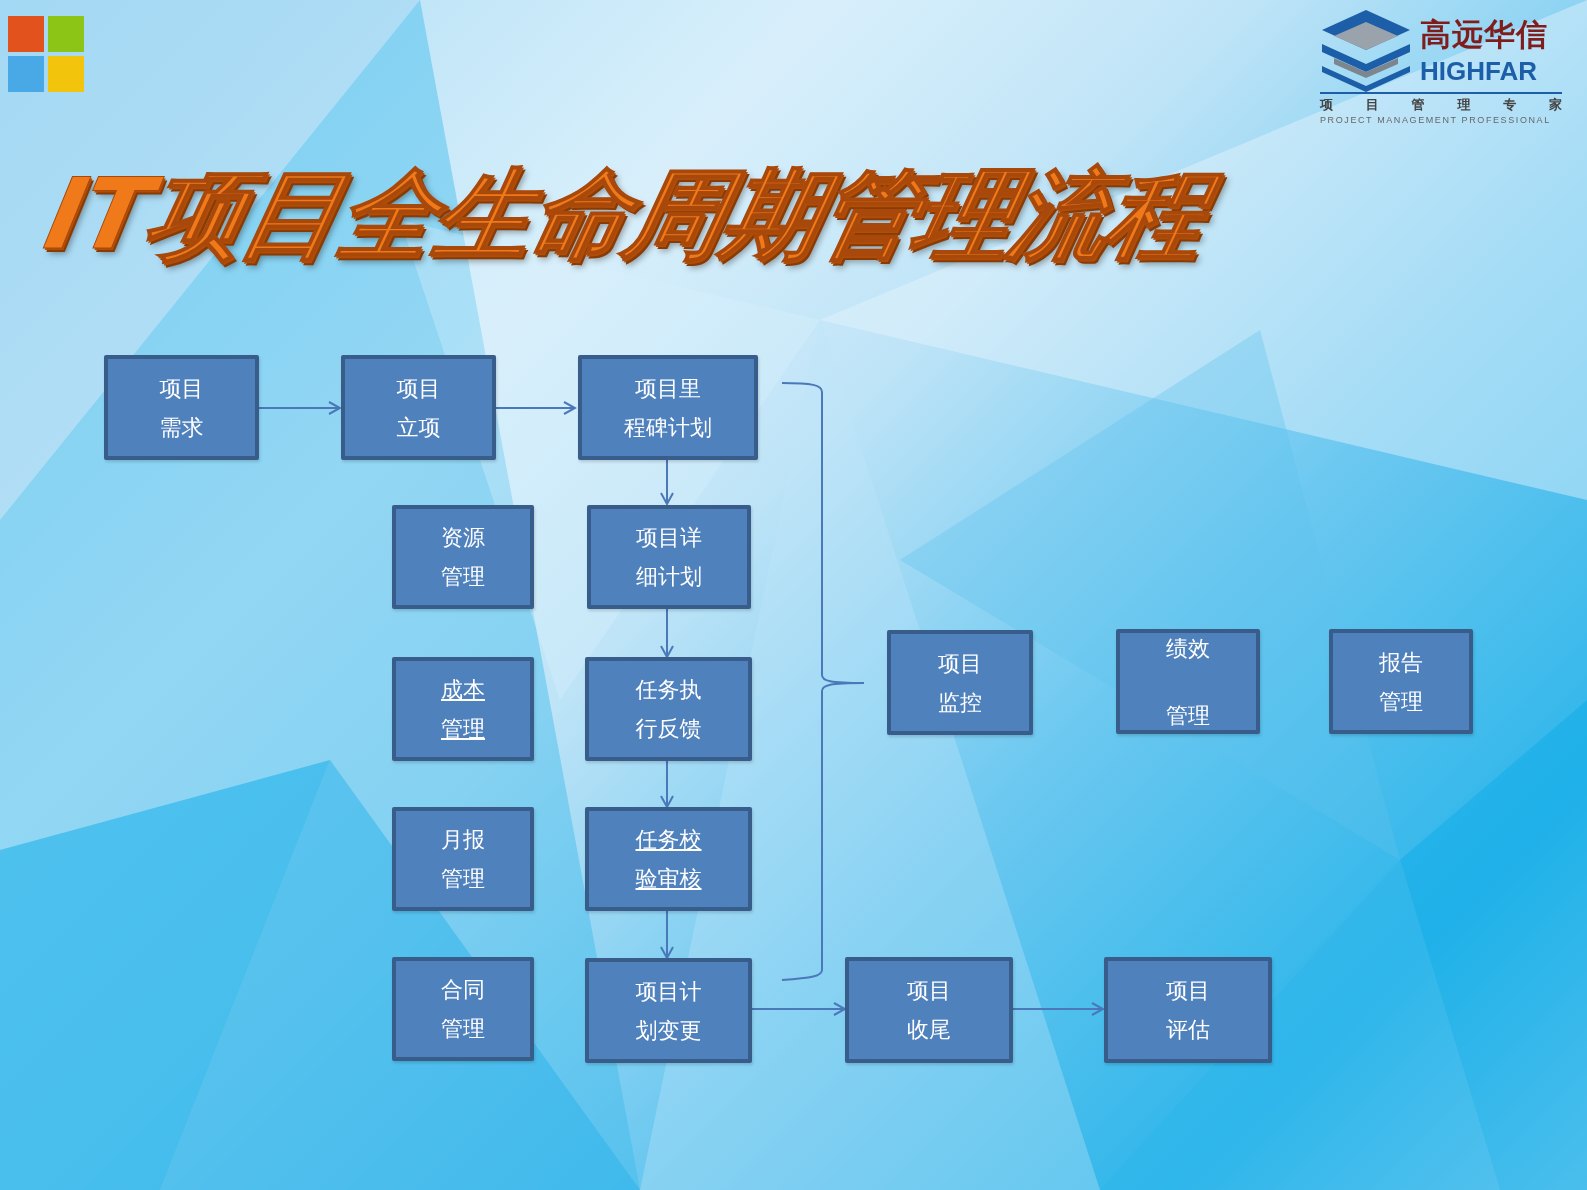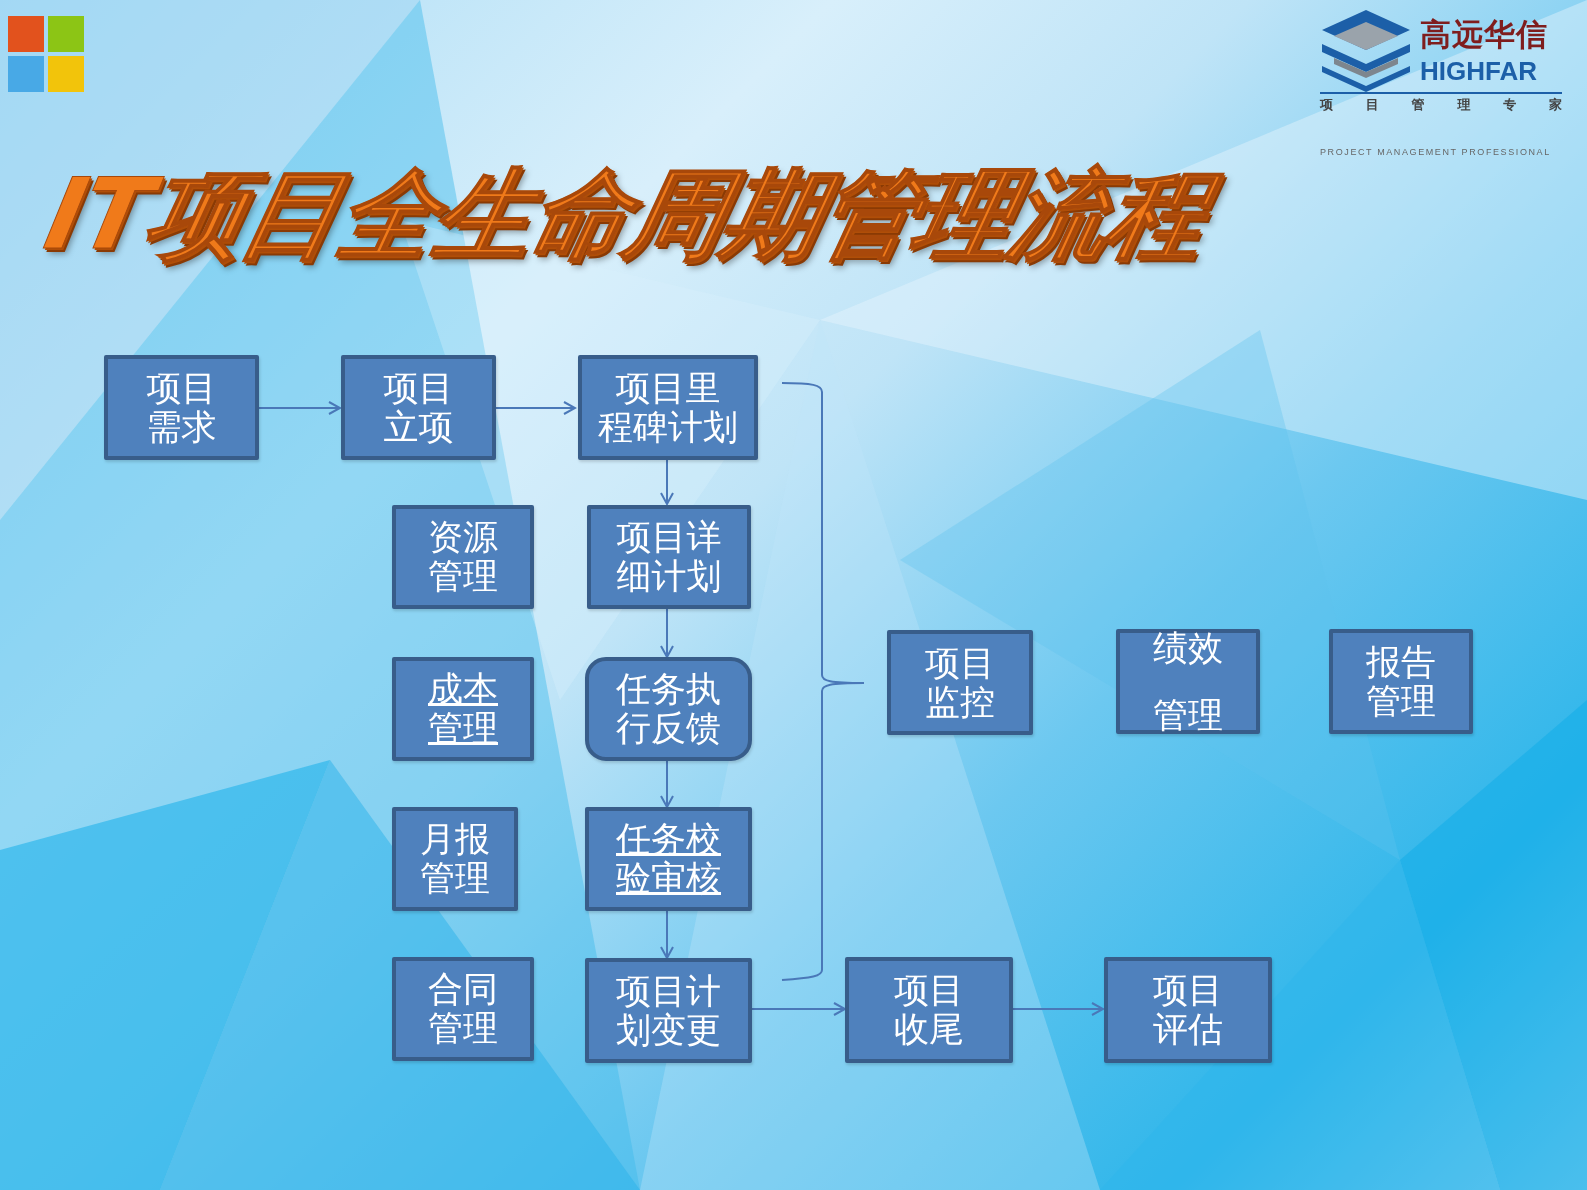--- a/index.html
+++ b/index.html
@@ -11,32 +11,32 @@
   .bg-poly { position:absolute; inset:0; pointer-events:none; }
   .ms-logo { position:absolute; left:8px; top:16px; display:flex; align-items:center; }
   .ms-grid { display:grid; grid-template-columns:36px 36px; grid-template-rows:36px 36px; gap:4px; }
   .ms-grid span { display:block; }
   .ms-text { margin-left:22px; font-family:"Liberation Sans", sans-serif; font-weight:bold; font-size:64px; color:#111; letter-spacing:-1px; }
   .hf-logo { position:absolute; left:1318px; top:4px; width:246px; height:124px; }
   .hf-cn { position:absolute; left:102px; top:10px; font-size:31px; font-weight:bold; color:#7f1d1d; letter-spacing:1px; font-family:"DejaVu Sans", sans-serif;}
   .hf-en { position:absolute; left:102px; top:52px; font-size:26px; font-weight:bold; color:#1c5fa8; font-family:"Liberation Sans", sans-serif;}
   .hf-line { position:absolute; left:2px; top:88px; width:242px; height:2px; background:#1c5fa8; }
   .hf-tag { position:absolute; left:2px; top:92px; width:242px; display:flex; justify-content:space-between; font-size:13px; font-weight:bold; color:#444; }
-  .hf-sub { position:absolute; left:2px; top:111px; width:242px; font-size:9px; color:#666; letter-spacing:1.6px; font-family:"Liberation Sans", sans-serif; white-space:nowrap;margin-top:32px;}
+  .hf-sub { position:absolute; left:2px; top:111px; width:242px; font-size:9px; color:#666; letter-spacing:1.6px; font-family:"Liberation Sans", sans-serif; white-space:nowrap;}
   .title {
     position:absolute; left:48px; top:150px; font-size:98px; font-weight:bold; font-style:italic;
     color:#f07a1a; letter-spacing:-2px;
     transform: skewX(-12deg);
     text-shadow: 2px 2px 0 #b04e08, 4px 4px 0 #8a3a04, 6px 6px 6px rgba(0,0,0,0.35);
     -webkit-text-stroke: 1px #a8480a;
     white-space:nowrap;
   }
   .box {
     position:absolute; box-sizing:border-box; background:#4f81bd; border:4px solid #385d8a;
-    border-radius:2px; color:#fff; font-size:35px; line-height:39px; text-align:center;
+    border-radius:2px; color:#fff; font-size:22px; line-height:39px; text-align:center;
     display:flex; flex-direction:column; justify-content:center; align-items:center;
     box-shadow: 1px 2px 3px rgba(0,0,0,0.15);
   }
   .box span { display:block; }
   svg.conn { position:absolute; left:0; top:0; pointer-events:none; }
 </style>
 </head>
 <body>
 
 <svg class="bg-poly" width="1587" height="1190" viewBox="0 0 1587 1190">
@@ -124,26 +124,26 @@
 </div>
 <div class="box" style="left:587px;top:505px;width:164px;height:104px;">
   <span>项目详</span>
   <span>细计划</span>
 </div>
 
 <div class="box" style="left:392px;top:657px;width:142px;height:104px;text-decoration:underline;">
   <span>成本</span>
   <span>管理</span>
 </div>
-<div class="box" style="left:585px;top:657px;width:167px;height:104px;border-radius:21px;">
+<div class="box" style="left:585px;top:657px;width:167px;height:104px;">
   <span>任务执</span>
   <span>行反馈</span>
 </div>
 
-<div class="box" style="left:392px;top:807px;width:126px;height:104px;">
+<div class="box" style="left:392px;top:807px;width:142px;height:104px;">
   <span>月报</span>
   <span>管理</span>
 </div>
 <div class="box" style="left:585px;top:807px;width:167px;height:104px;text-decoration:underline;">
   <span>任务校</span>
   <span>验审核</span>
 </div>
 
 <div class="box" style="left:392px;top:957px;width:142px;height:104px;">
   <span>合同</span>

